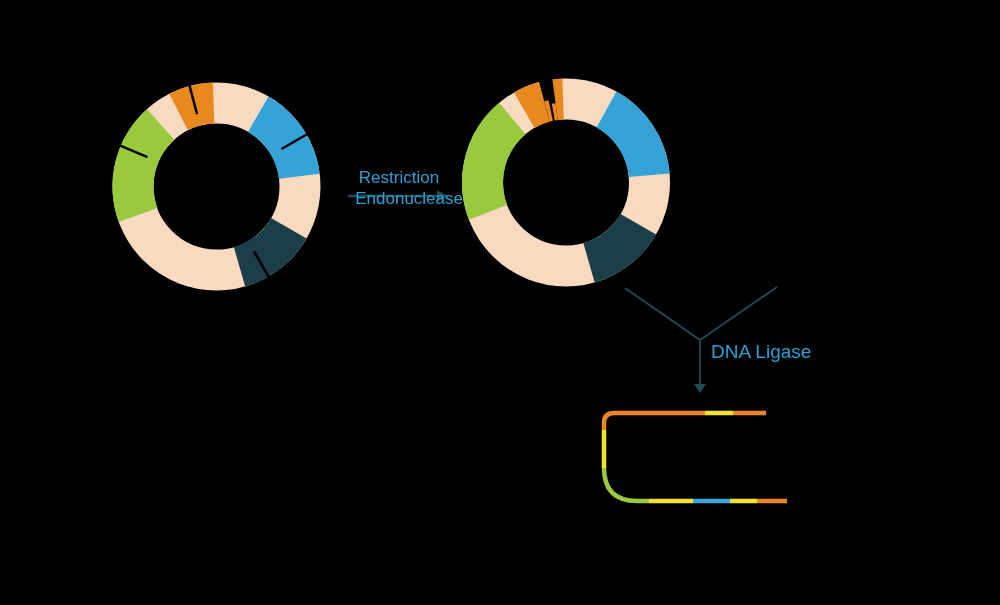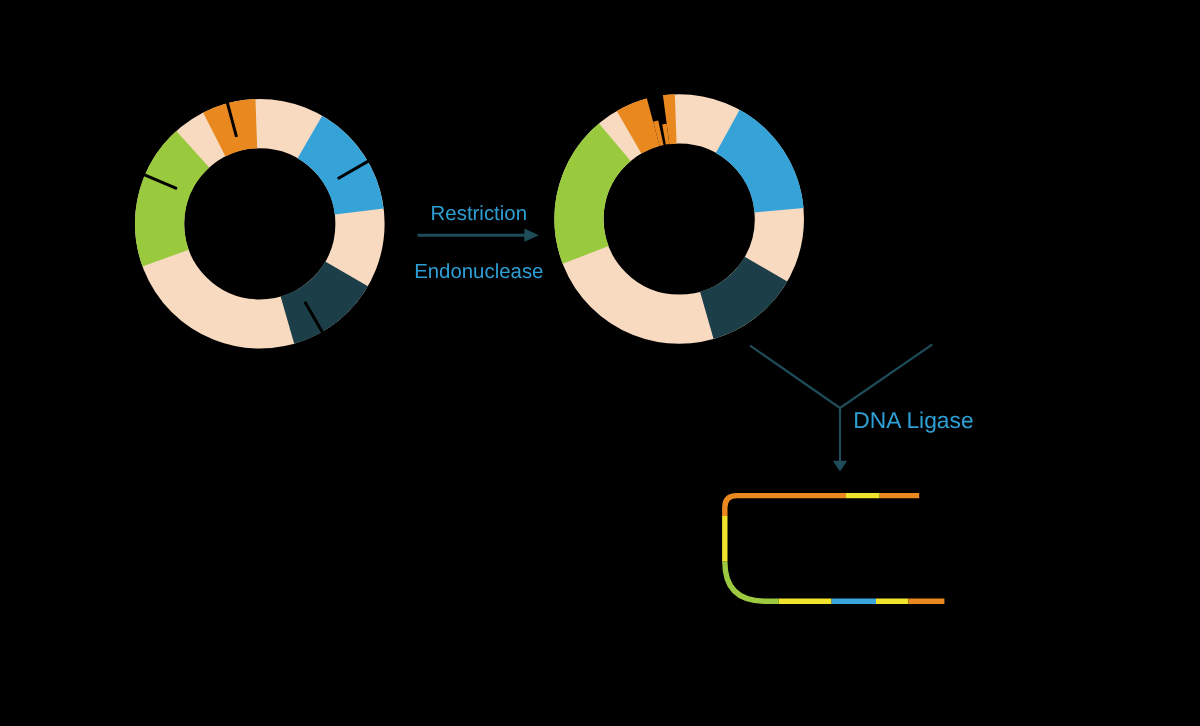--- a/index.html
+++ b/index.html
@@ -14,21 +14,21 @@
   svg#diagram{position:absolute;left:0;top:0;}
   .diagram-label{
     position:absolute;
     color:#2E9FD4;
     font-size:17px;
     line-height:1.2;
     white-space:nowrap;
   }
   .centered{text-align:center;}
   #restriction-label-1{left:339px;top:168px;width:120px;}
-  #restriction-label-2{left:335px;top:217px;width:128px;}
+  #restriction-label-2{left:335px;top:189px;width:128px;text-align:right;}
   #ligase-label{left:711px;top:341px;font-size:19px;}
 </style>
 </head>
 <body>
 
 <div class="stage">
 
   <svg id="diagram" width="1000" height="605" viewBox="0 0 1000 605">
       <circle cx="216.5" cy="186.5" r="83.5" fill="none" stroke="#F7DAC0" stroke-width="41"></circle>
       <path d="M 258.25,114.18687878399936 A 83.5,83.5 0 0 1 299.3776036620504,176.32390982567017" fill="none" stroke="#35A3D8" stroke-width="41" stroke-linecap="butt"></path>

